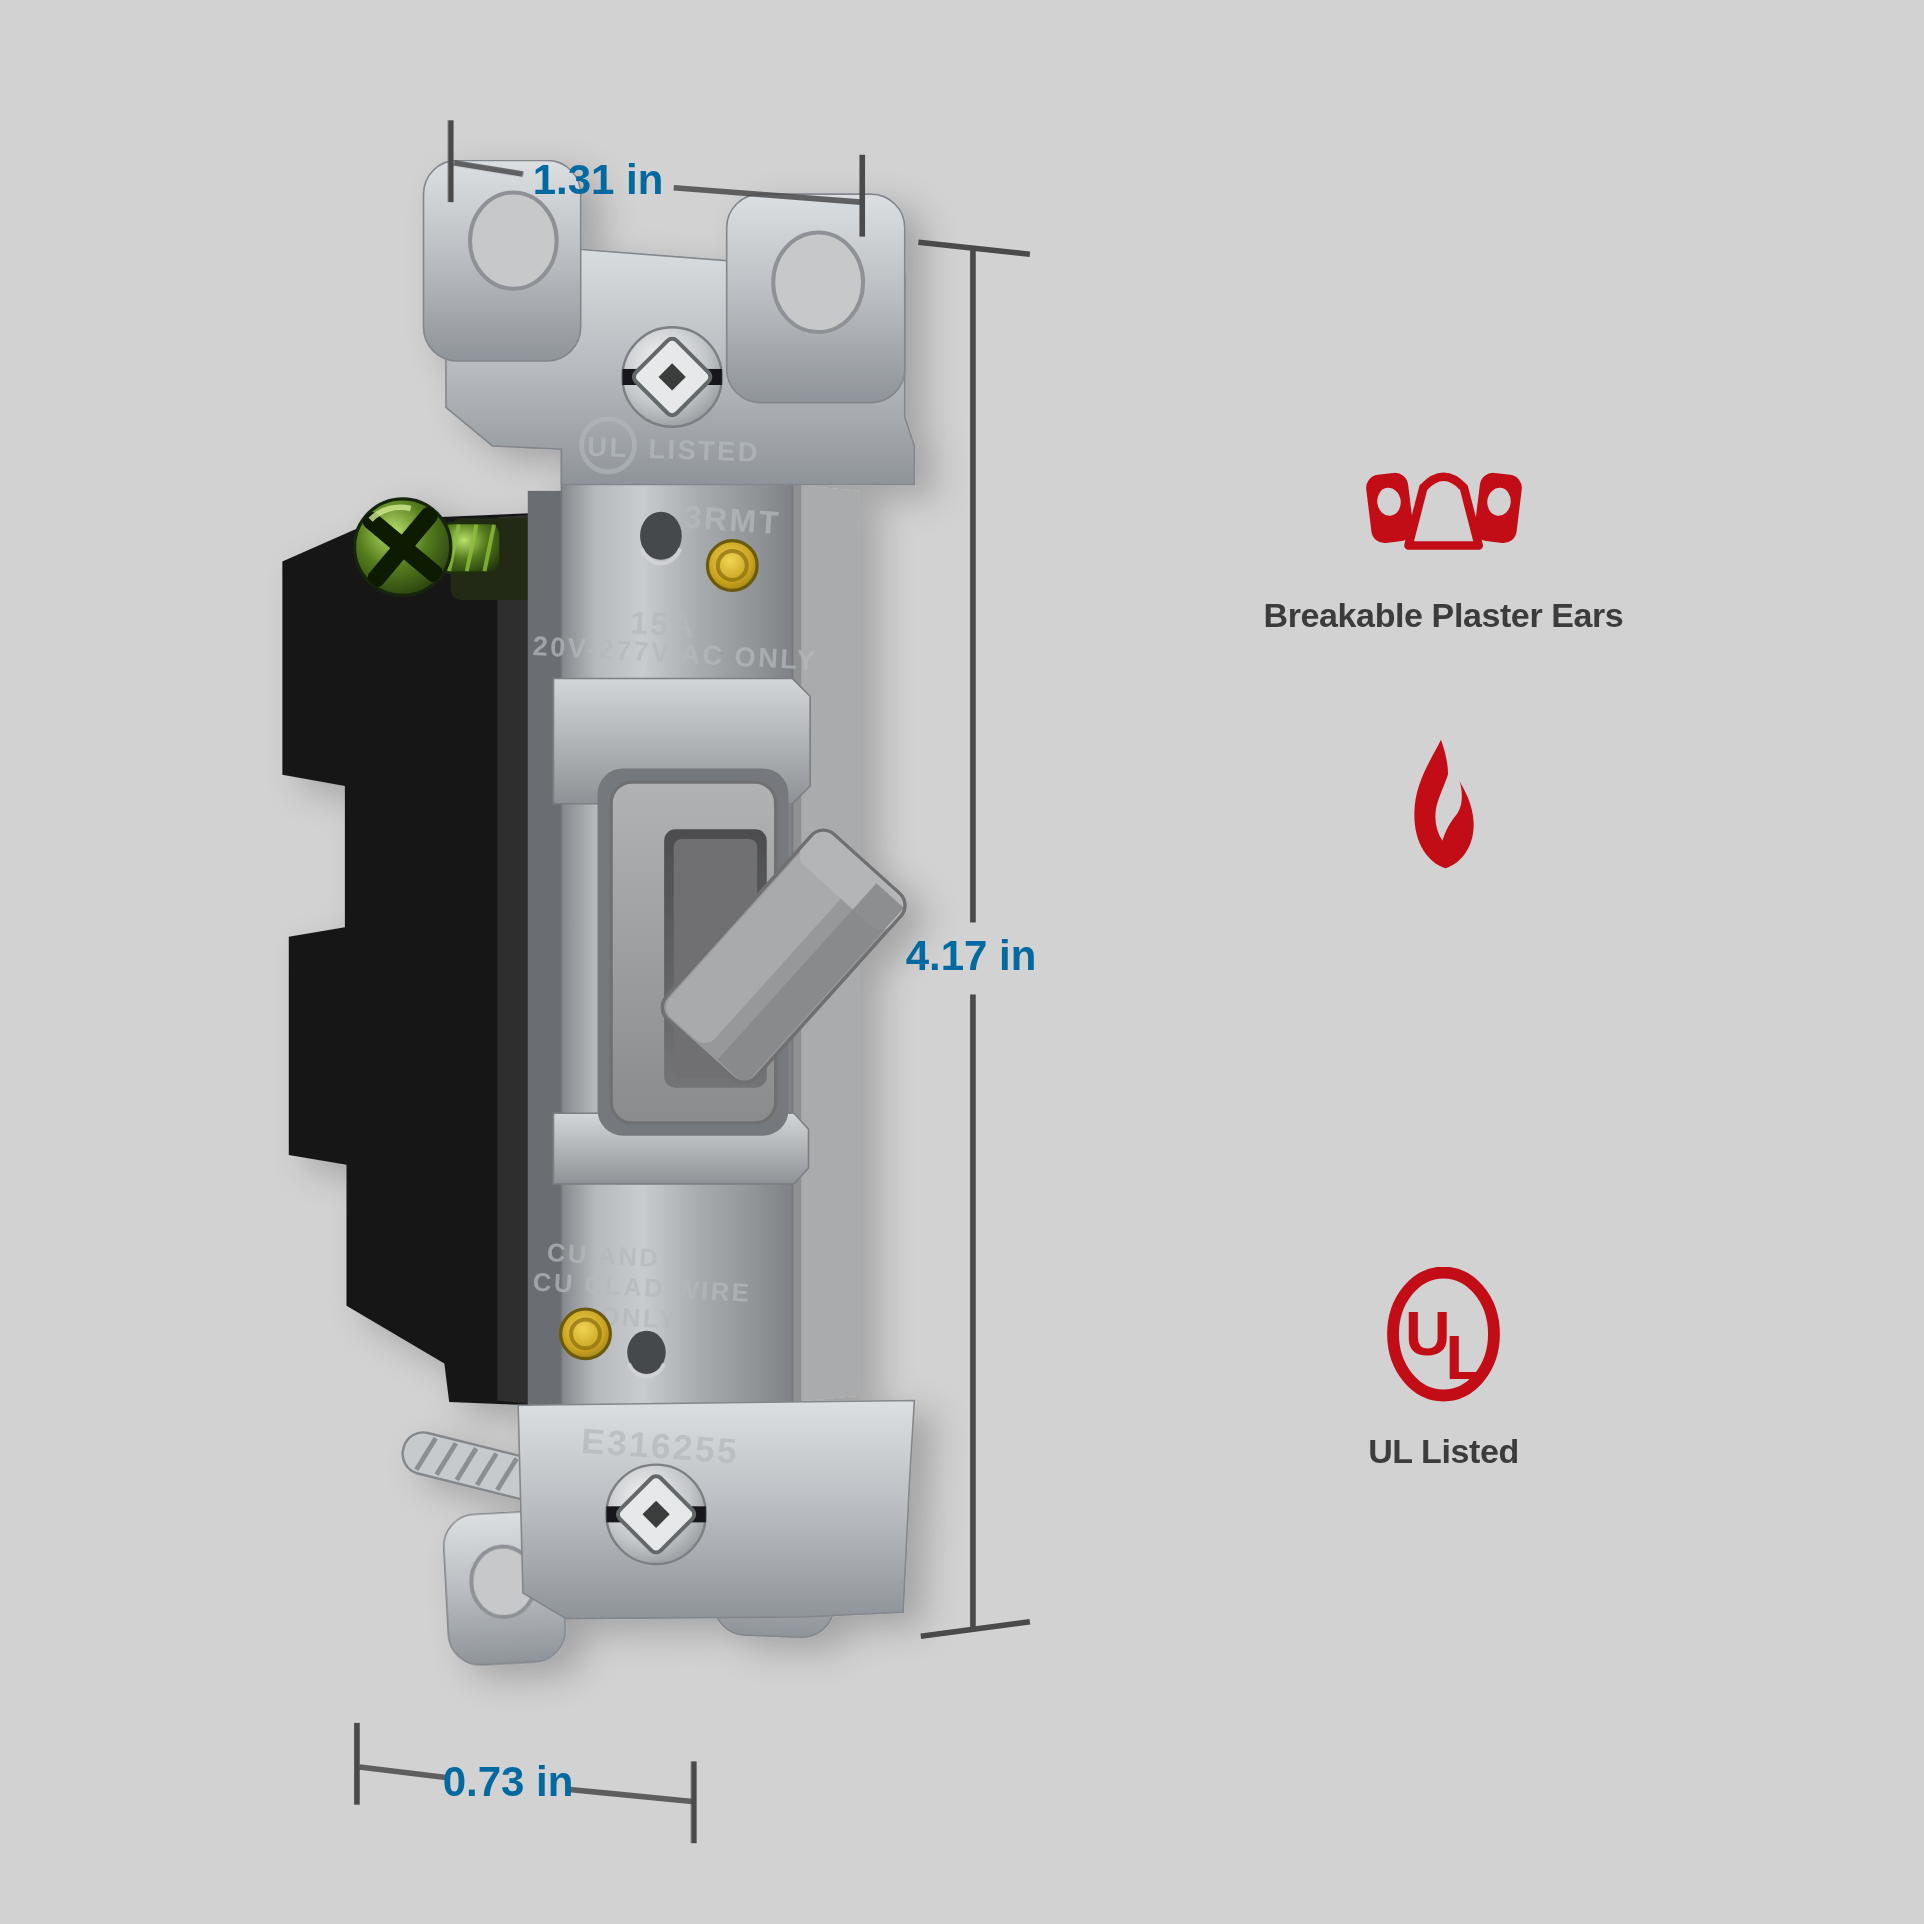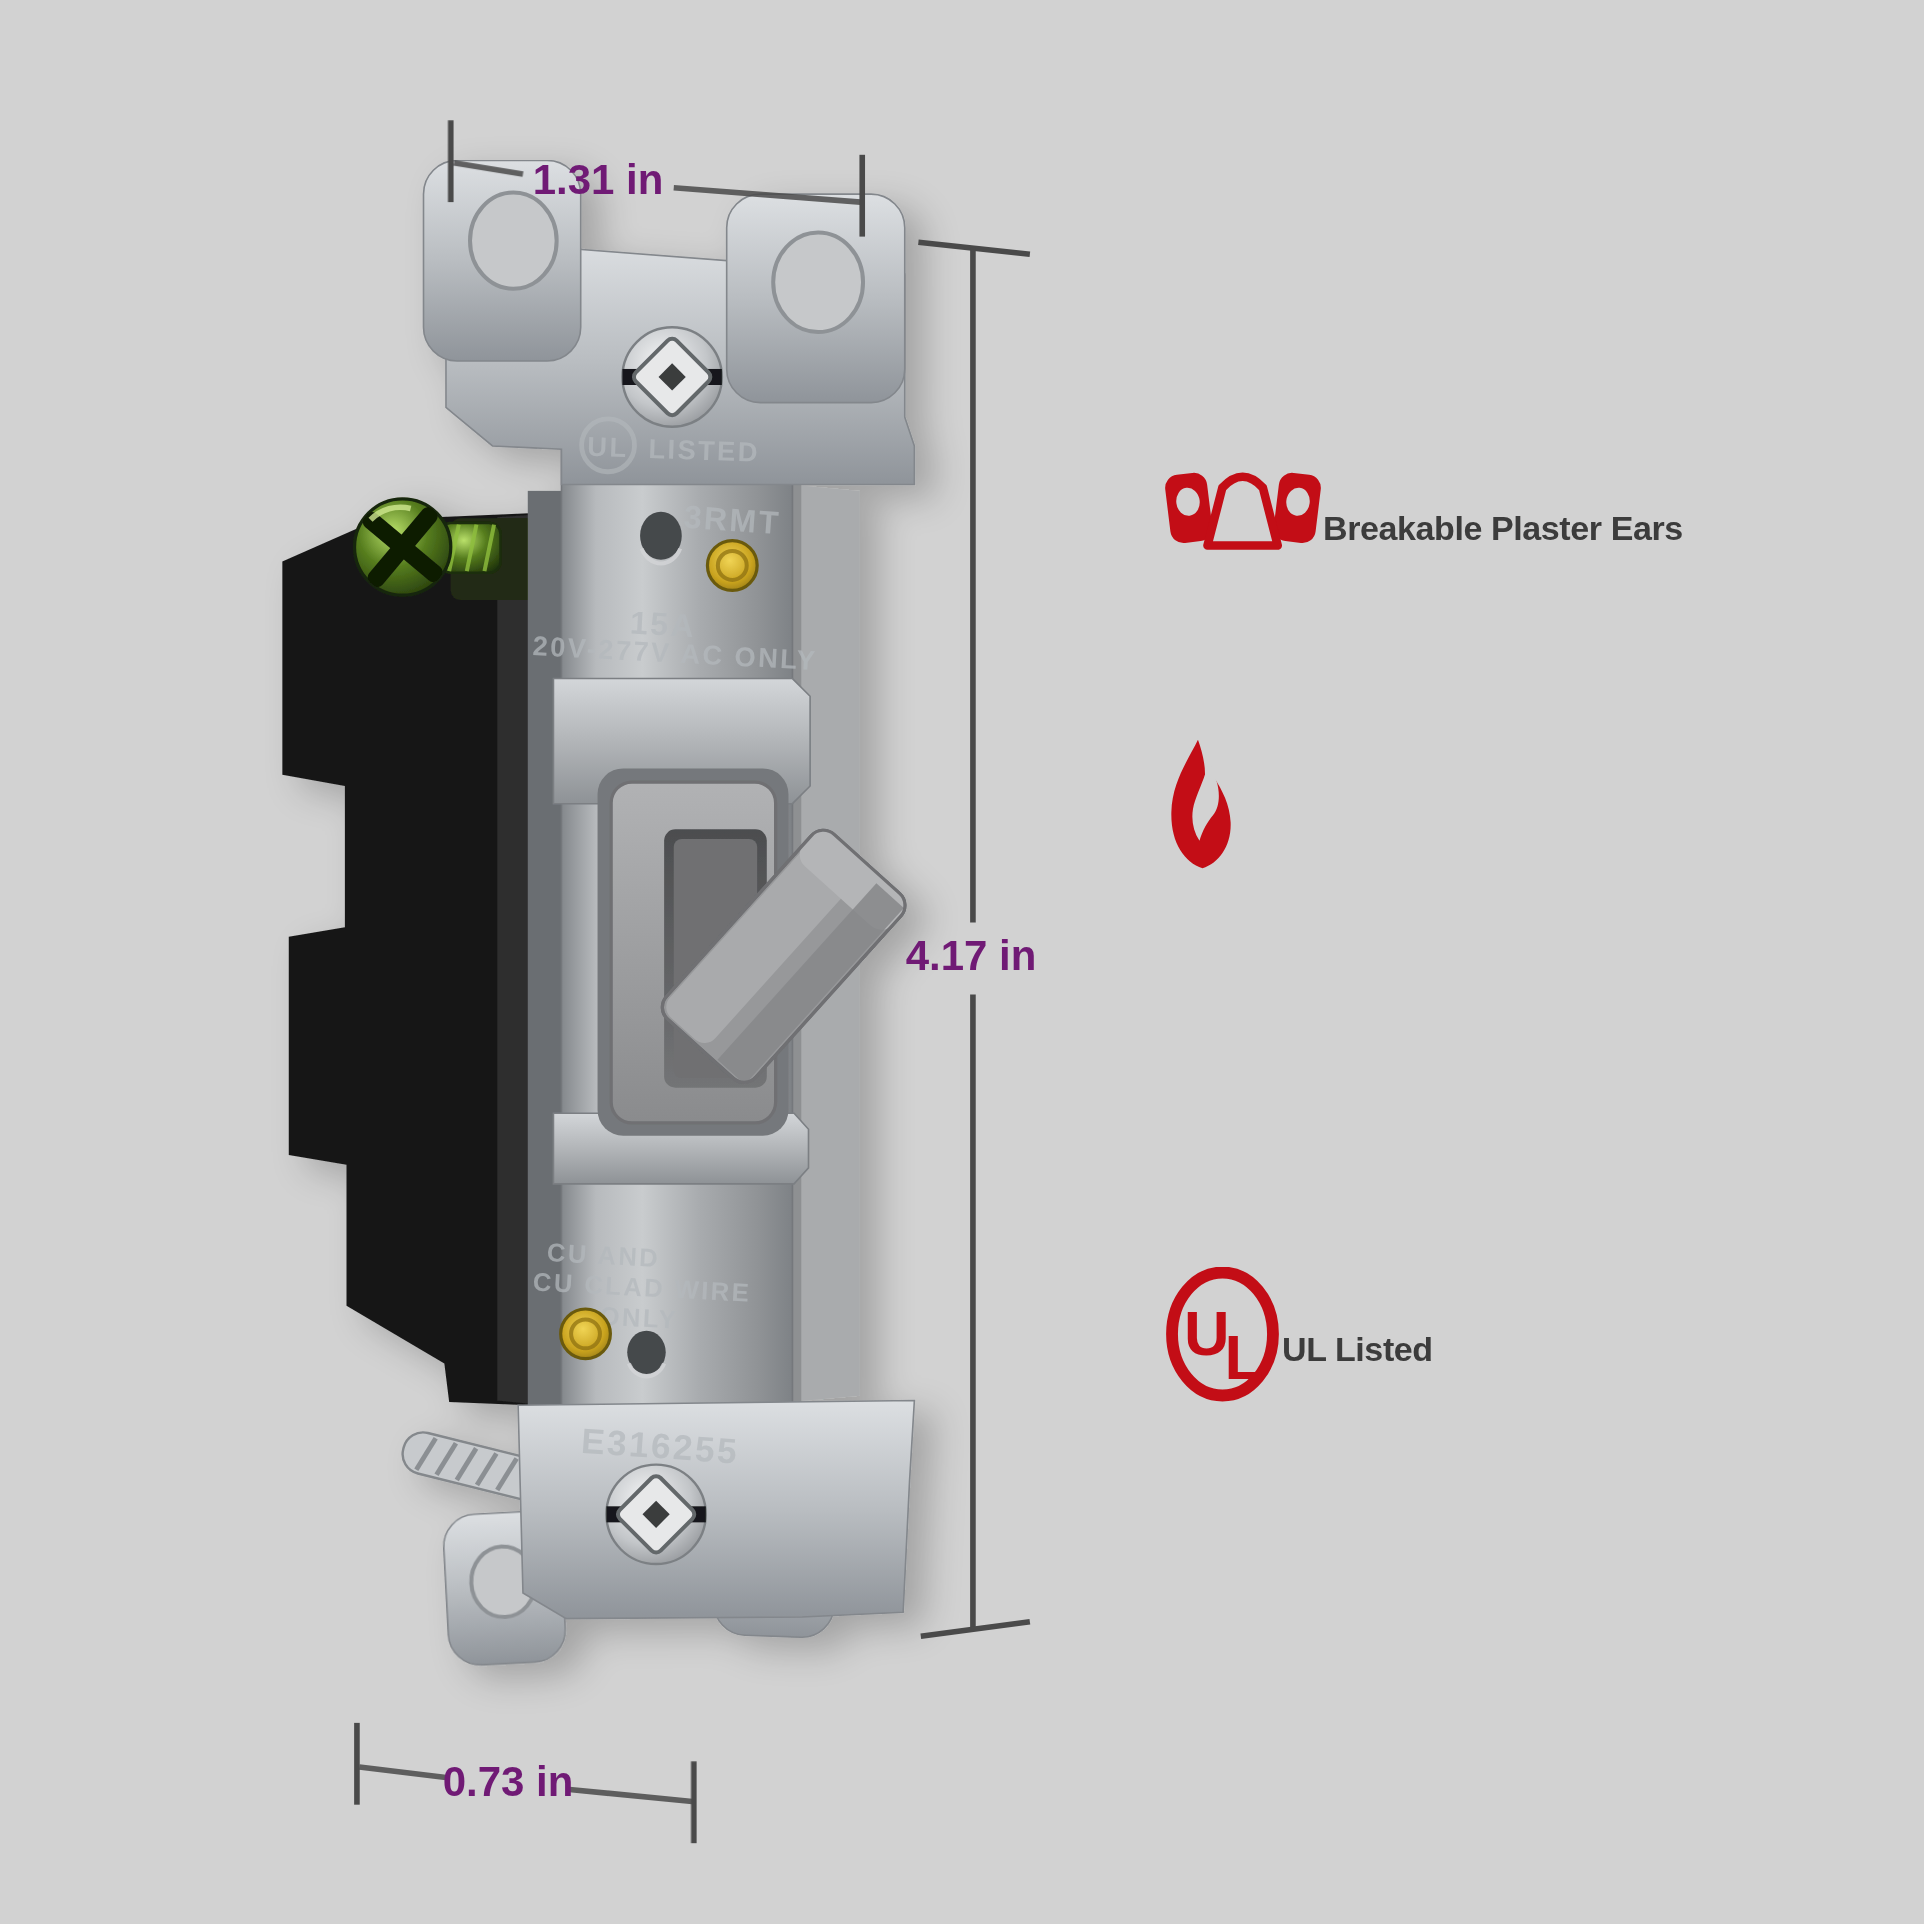--- a/index.html
+++ b/index.html
@@ -1,21 +1,21 @@
 <!DOCTYPE html>
 <html style="font-size:13px"><head>
 <meta charset="utf-8">
 <style>
   html,body{margin:0;padding:0;background:#d2d2d2;}
   .canvas{position:relative;width:1925px;height:1925px;background:#d2d2d2;overflow:hidden;
           font-family:"Liberation Sans",sans-serif;}
   .scene{position:absolute;left:0;top:0;width:1925px;height:1925px;}
   .dim-label{position:absolute;transform:translate(-50%,-50%);font-weight:bold;font-size:42px;
-             color:#701a75;white-space:nowrap;letter-spacing:0px;}
-  .feature{position:absolute;left:1163px;width:561px;display:flex;flex-direction:row;align-items:center;}
+             color:#0369a1;white-space:nowrap;letter-spacing:0px;}
+  .feature{position:absolute;left:1163px;width:561px;display:flex;flex-direction:column;align-items:center;}
   .feature .ficon{display:block;}
   .feature .flabel{font-weight:bold;font-size:34px;color:#3c3c3c;letter-spacing:-0.4px;white-space:nowrap;}
   .emboss{font-family:"Liberation Sans",sans-serif;font-weight:bold;fill:#b4b9bd;opacity:0.72;letter-spacing:3px;}
   .emboss-dark{font-family:"Liberation Sans",sans-serif;font-weight:bold;fill:#77797b;opacity:0.9;letter-spacing:2px;}
 </style>
 </head>
 <body>
 
 <div class="canvas">
 

